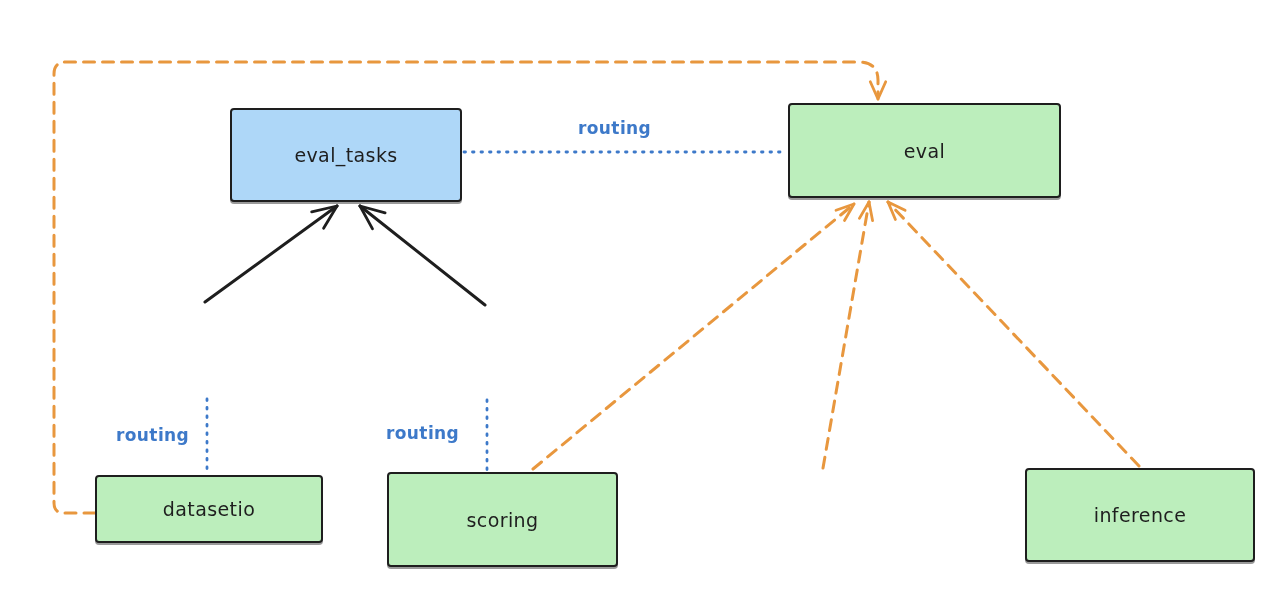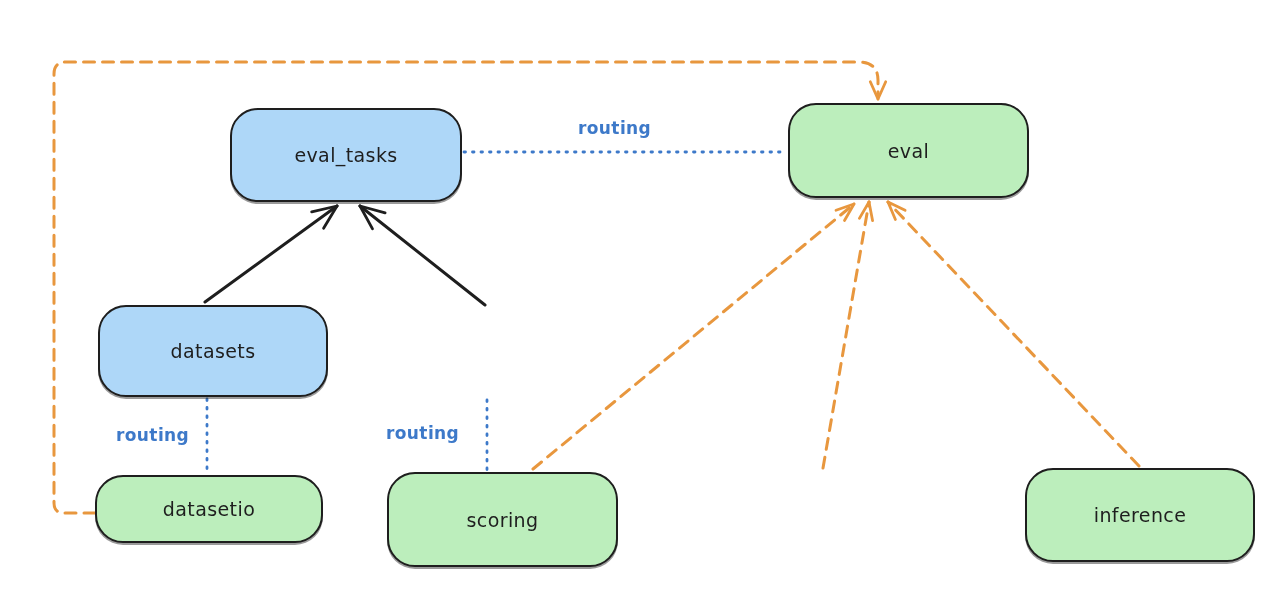--- a/index.html
+++ b/index.html
@@ -13,21 +13,21 @@
   #edges-svg{position:absolute;inset:0;width:1280px;height:596px;}
   .edge{fill:none;stroke-linecap:round;stroke-linejoin:round;}
   .edge.blue-dot{stroke:var(--routing-blue);stroke-width:2.8;stroke-dasharray:1.5 7;}
   .edge.black-solid{stroke:var(--stroke);stroke-width:3;}
   .edge.orange-dash{stroke:var(--orange);stroke-width:3;stroke-dasharray:11 8;}
   .edge.head{stroke-dasharray:none !important;stroke-width:2.8;}
   .node{
     position:absolute;
     display:flex;align-items:center;justify-content:center;
     border:2.5px solid var(--stroke);
-    border-radius:28px;
+    border-radius:4px;
     font-size:19px;letter-spacing:.4px;color:var(--stroke);
     box-shadow:0 2px 0 0 rgba(30,30,30,.45);
     box-sizing:border-box;
   }
   .node.blue{background:var(--blue-fill);}
   .node.green{background:var(--green-fill);}
   .edge-label{
     position:absolute;
     color:var(--routing-blue);
     font-size:17px;font-weight:bold;letter-spacing:.4px;
@@ -59,25 +59,22 @@
       <path d="M 869 202 L 859.4 218.4" class="edge head orange-dash"></path>
       <path d="M 869 202 L 872.6 220.7" class="edge head orange-dash"></path>
       <path d="M 1139 466 L 888 202" class="edge orange-dash"></path>
       <path d="M 888 202 L 895.4 219.5" class="edge head orange-dash"></path>
       <path d="M 888 202 L 905.1 210.3" class="edge head orange-dash"></path>
     </svg>
 
   <div class="node blue" style="left:230px;top:108px;width:232px;height:94px;">
     <span>eval_tasks</span>
   </div>
-  <div class="node green" style="left:788px;top:103px;width:241px;height:95px;">
+  <div class="node green" style="left:788px;top:103px;width:273px;height:95px;">
     <span>eval</span>
-  </div>
-  <div class="node blue" style="left:98px;top:305px;width:230px;height:92px;">
-    <span>datasets</span>
   </div>
   <div class="node green" style="left:95px;top:475px;width:228px;height:68px;">
     <span>datasetio</span>
   </div>
   <div class="node green" style="left:387px;top:472px;width:231px;height:95px;">
     <span>scoring</span>
   </div>
   <div class="node green" style="left:1025px;top:468px;width:230px;height:94px;">
     <span>inference</span>
   </div>

